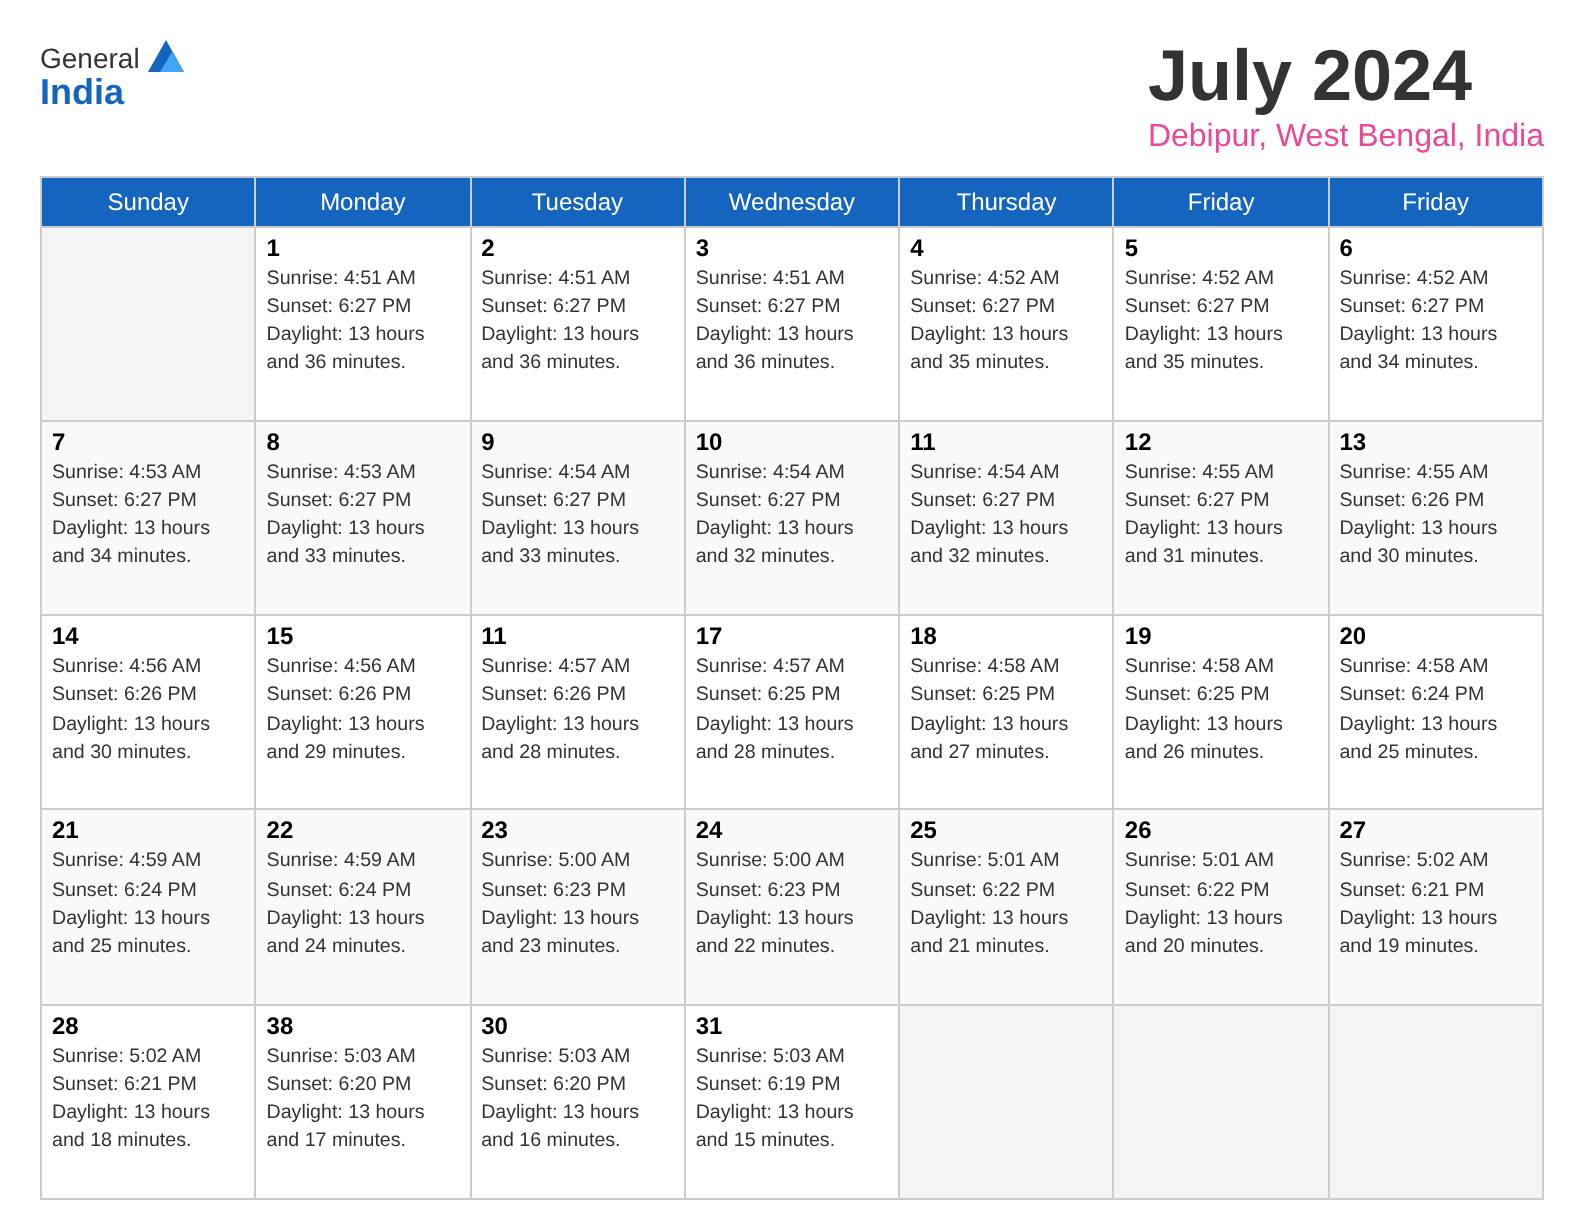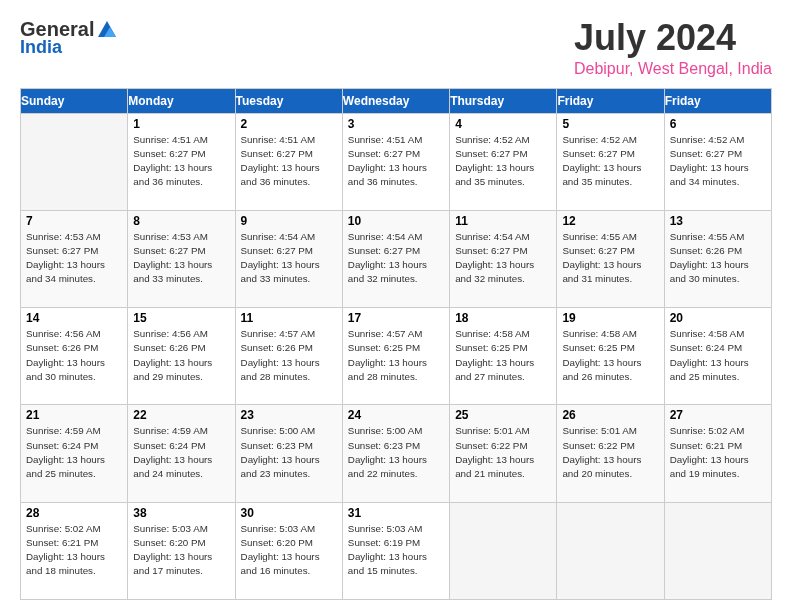--- a/index.html
+++ b/index.html
@@ -26,22 +26,22 @@
     .logo {
       display: flex;
       flex-direction: column;
       align-items: flex-start;
     }
     .logo-text {
       display: flex;
       align-items: center;
     }
     .logo-general {
-      font-size: 20px;
-      font-weight: bold;
+      font-size: 14px;
+      font-weight: normal;
       color: #333;
     }
     .logo-blue {
       font-size: 18px;
       font-weight: bold;
       color: #1565c0;
     }
     .logo-icon {
       width: 22px;
       height: 22px;
@@ -64,23 +64,23 @@
     .calendar {
       flex: 1;
       border-collapse: collapse;
       width: 100%;
       font-size: 10.5px;
     }
     .calendar th {
       background: #1565c0;
       color: #fff;
       padding: 5px 0;
-      text-align: left;
+      text-align: center;
       font-size: 12px;
-      font-weight: bold;
+      font-weight: normal;
       border: 1px solid #ccc;
     }
     .calendar td {
       border: 1px solid #ccc;
       padding: 3px 5px;
       vertical-align: top;
       width: calc(100%/7);
       height: 82px;
     }
     .calendar td.empty {

